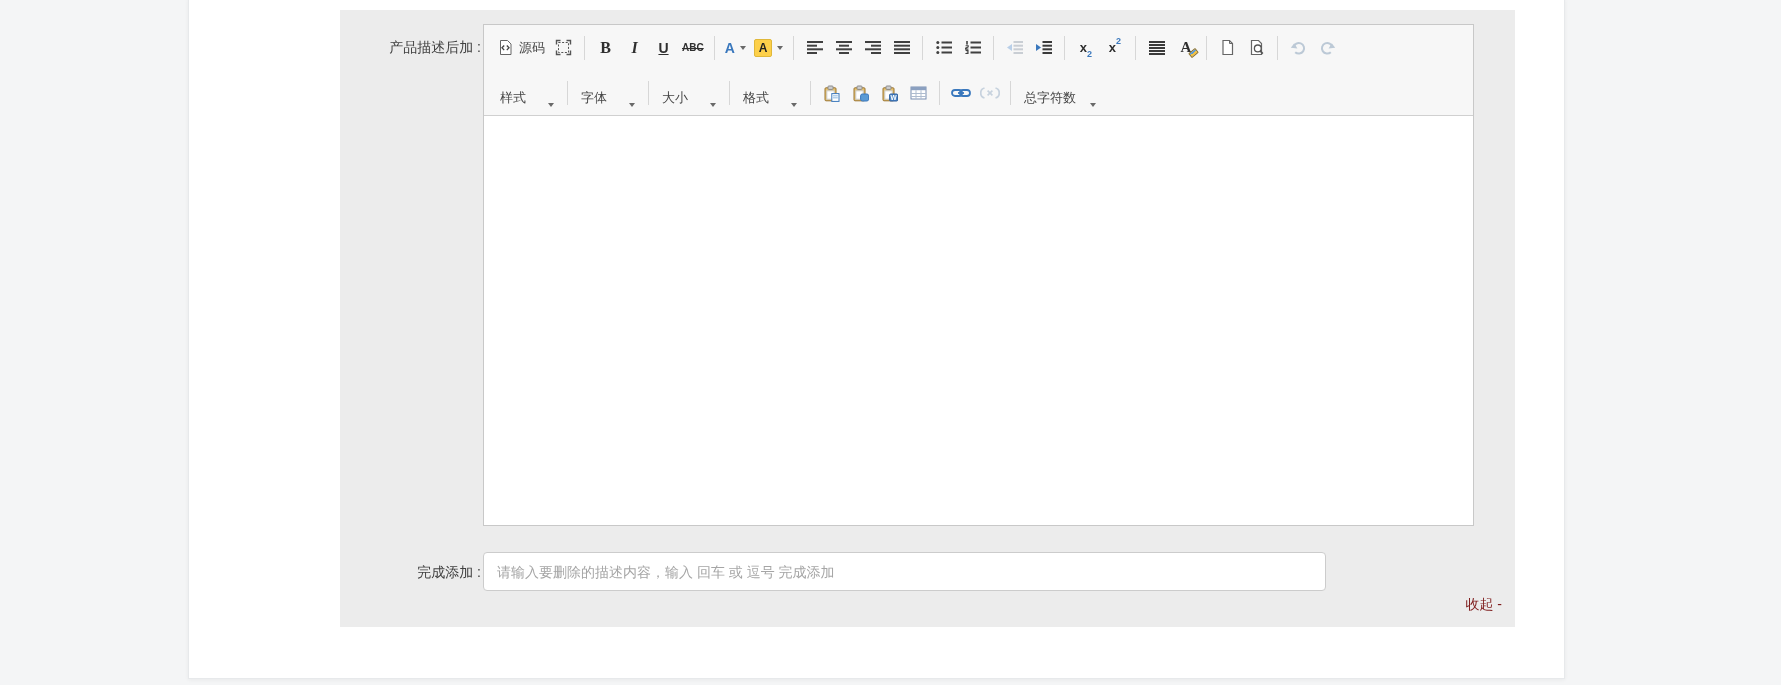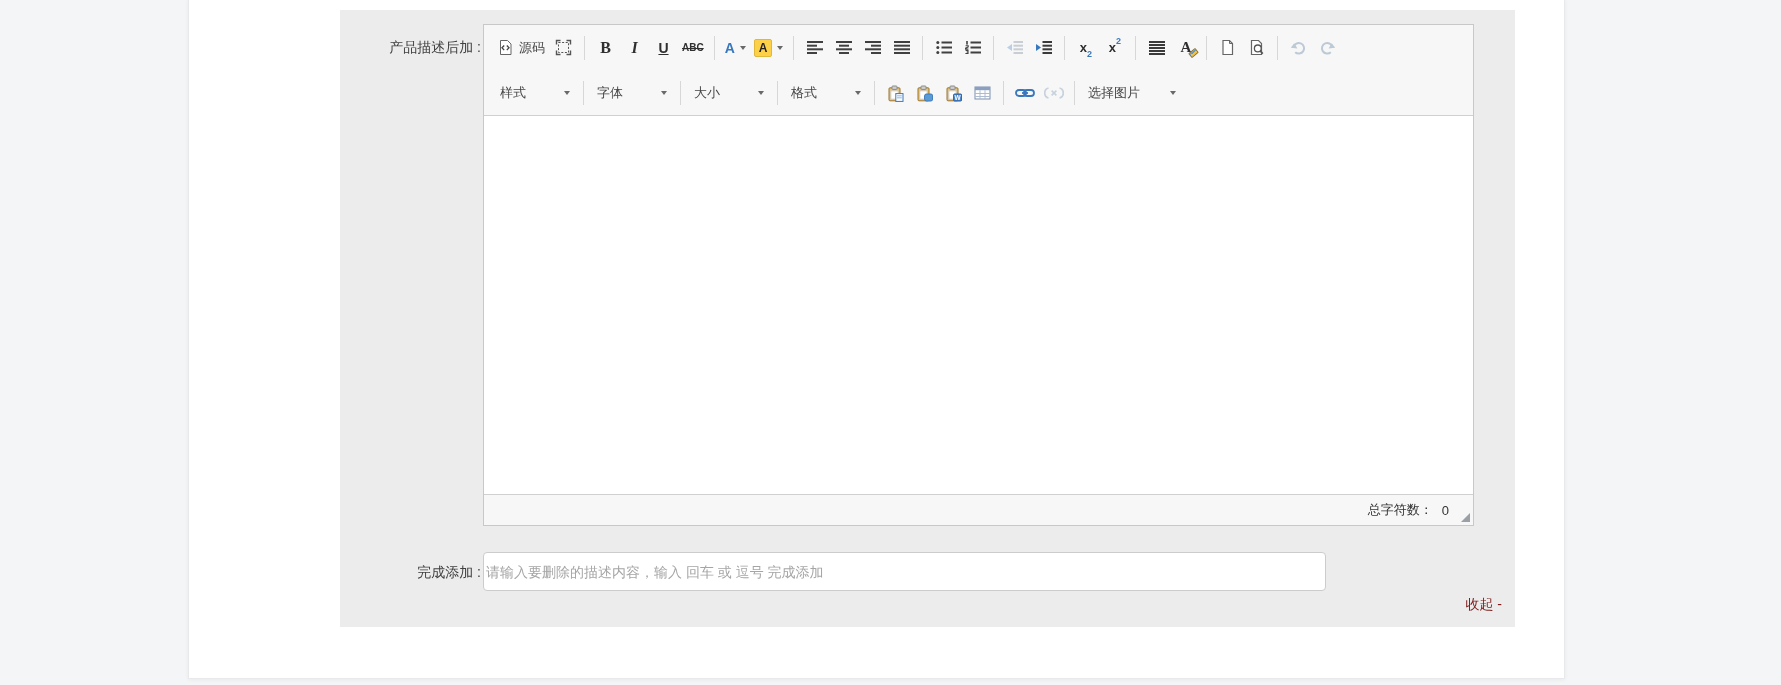--- a/index.html
+++ b/index.html
@@ -40,22 +40,22 @@
     border-radius:2px; cursor:pointer; text-decoration:none; flex:0 0 auto;
   }
   .tb-btn.disabled { cursor:default; }
   .tb-label { font-size:13px; color:#454545; margin-left:5px; }
   .caret {
     width:0; height:0; border-left:3.5px solid transparent;
     border-right:3.5px solid transparent; border-top:4px solid #696969;
     display:inline-block; margin-left:5px;
   }
   .tb-combo {
-    display:inline-flex; align-items:center; height:27px; padding:0 7px;
-    font-size:13px; color:#454545; cursor:pointer; border-radius:2px; flex:0 0 auto;gap:16px;
+    display:inline-flex; align-items:flex-end; height:27px; padding:0 7px;
+    font-size:13px; color:#454545; cursor:pointer; border-radius:2px; flex:0 0 auto;
   }
   .tb-combo .caret { margin-left:22px; }
   .tb-combo.img .caret { margin-left:14px; }
 
   
   .g-b { font-family:"Liberation Serif","DejaVu Serif",serif; font-weight:bold; font-size:16px; color:#2f2f2f; }
   .g-i { font-family:"Liberation Serif","DejaVu Serif",serif; font-style:italic; font-weight:bold; font-size:16px; color:#2f2f2f; }
   .g-u { font-size:14px; font-weight:bold; text-decoration:underline; color:#2f2f2f; }
   .g-s { font-size:10px; font-weight:bold; text-decoration:line-through; letter-spacing:0; color:#2f2f2f; }
   .g-a  { font-size:14px; font-weight:bold; color:#3a78bd; }
@@ -85,21 +85,21 @@
   .grip {
     position:absolute; right:3px; bottom:3px; width:0; height:0;
     border-left:9px solid transparent; border-bottom:9px solid #9aa0a6;
     cursor:se-resize;
   }
 
   
   .remove-input {
     position:absolute; left:143px; top:542px; width:843px; height:39px;
     border:1px solid #ccc; border-radius:4px; background:#fff;
-    font-size:14px; color:#333; padding:0 2px; outline:none;
+    font-size:14px; color:#333; padding:0 13px; outline:none;
     font-family:"Liberation Sans","DejaVu Sans",sans-serif;
   }
   .remove-input::placeholder { color:#a5a5a5; }
   .collapse-link {
     position:absolute; right:13px; top:586px; font-size:14px;
     color:#7f1d1d; cursor:pointer; text-decoration:none;
   }
 </style>
 </head>
 <body>
@@ -356,33 +356,28 @@
             <a class="tb-btn disabled">
               <svg width="20" height="12" viewBox="0 0 20 12">
                 <path d="M4.5 1a5.2 5.2 0 0 0 0 10" fill="none" stroke="#c7d2de" stroke-width="1.7"></path>
                 <path d="M15.5 1a5.2 5.2 0 0 1 0 10" fill="none" stroke="#c7d2de" stroke-width="1.7"></path>
                 <path d="M7.6 3.6l4.8 4.8M12.4 3.6l-4.8 4.8" stroke="#c7d2de" stroke-width="1.6"></path>
               </svg>
             </a>
             <i class="sep"></i>
 
             <a class="tb-combo img">
-              <span>选择图片</span>
+              <span>总字符数</span>
               <i class="caret"></i>
             </a>
           </div>
         </div>
 
         <div class="editor-content"></div>
 
-        <div class="statusbar">
-          <span>总字符数：</span>
-          <span class="char-num">0</span>
-          <span class="grip"></span>
-        </div>
       </div>
 
       <div class="field-label label-remove">完成添加 :</div>
       <input class="remove-input" type="text" placeholder="请输入要删除的描述内容，输入 回车 或 逗号 完成添加" style="">
 
       <a class="collapse-link">收起 -</a>
     </div>
   </div>
 </div>
 

